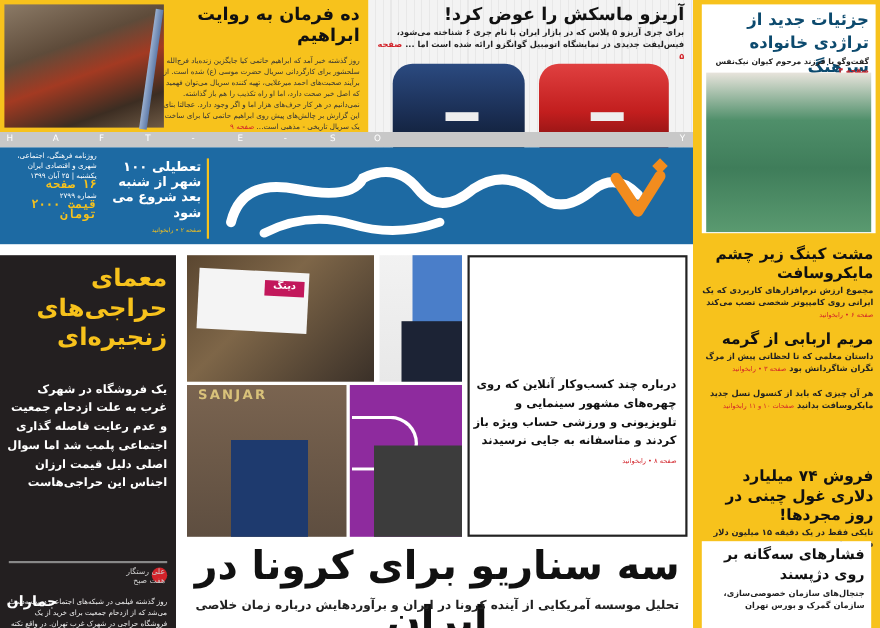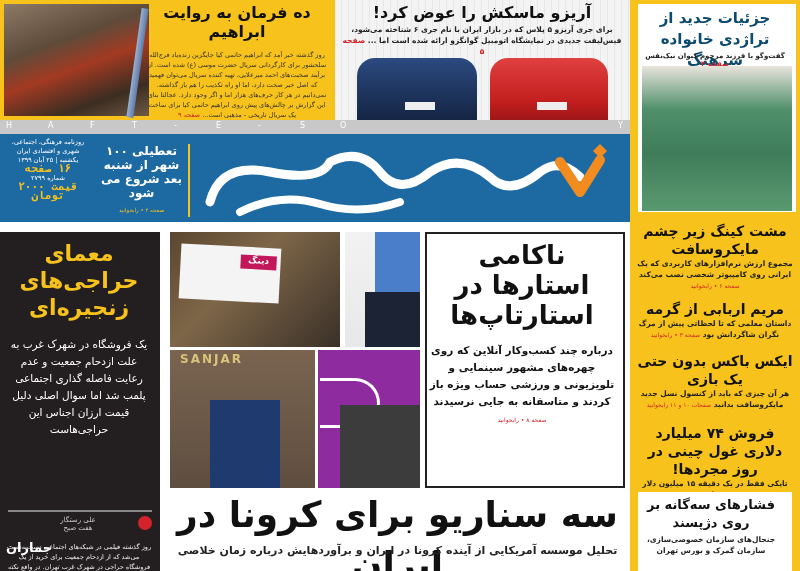--- a/index.html
+++ b/index.html
@@ -1,18 +1,18 @@
 <!DOCTYPE html>
 <html><head>
 <meta charset="utf-8">
 <style>
   * { box-sizing: border-box; margin: 0; padding: 0; }
   body { width: 800px; height: 571px; overflow: hidden; background: #fff; font-family: "DejaVu Sans", sans-serif; position: relative; }
   .abs { position: absolute; }
-  .rtl { direction: rtl; text-align: center; }
+  .rtl { direction: rtl; text-align: right; }
   .red { color: #d2232a; }
 
   
   #top-left { left: 0; top: 0; width: 335px; height: 120px; background: #f7c21c; }
   #top-left .photo { left: 4px; top: 4px; width: 145px; height: 112px; background: linear-gradient(160deg,#8b7a66 0%,#5e4b3a 35%,#a33a22 55%,#3c2d22 80%,#6e5a45 100%); }
   #top-left .photo .staff { position:absolute; left: 130px; top: 4px; width: 7px; height: 110px; background: linear-gradient(90deg,#9ab0d0,#5e7aa8); transform: rotate(8deg); }
   #top-left h2 { right: 8px; top: 3px; width: 180px; font-size: 16px; font-weight: bold; color: #111; }
   #top-left .lede { right: 8px; top: 26px; width: 180px; font-size: 7.5px; font-weight: bold; color: #222; line-height: 11px; }
   #top-left .body { right: 8px; top: 50px; width: 180px; font-size: 6.5px; color: #333; line-height: 10px; }
 
@@ -49,21 +49,21 @@
   #masthead { left: 0; top: 134px; width: 630px; height: 88px; background: #1d6aa3; }
   #masthead .info { left: 8px; top: 4px; width: 80px; font-size: 6.5px; color: #fff; line-height: 9px; }
   #masthead .info .yellow { color: #f7c21c; font-weight: bold; font-size: 11px; font-family: Liberation Mono, monospace; }
   #masthead .headline { left: 100px; top: 10px; width: 90px; font-size: 12px; font-weight: bold; color: #fff; line-height: 14px; border-right: 2px solid #f7c21c; padding-right: 5px; }
   #masthead .headline .ref { font-size: 5.5px; color: #f7c21c; font-weight: normal; display:block; margin-top: 3px; }
   #logo { left: 200px; top: 8px; width: 420px; height: 76px; }
 
   
   #left-col { left: 0; top: 232px; width: 160px; height: 339px; background: #231f20; }
   #left-col h2 { right: 8px; top: 8px; width: 146px; font-size: 22px; font-weight: bold; color: #f7c21c; line-height: 27px; }
-  #left-col .lede { right: 8px; top: 104px; width: 146px; font-size: 10.5px; font-weight: normal; color: #fff; line-height: 17px; }
+  #left-col .lede { right: 8px; top: 114px; width: 146px; font-size: 10.5px; font-weight: bold; color: #fff; line-height: 17px; }
   #left-col .rule { left: 8px; top: 278px; width: 144px; height: 2px; background: #888; }
   #left-col .byline { right: 8px; top: 284px; width: 146px; font-size: 7px; color: #ccc; }
   #left-col .author-mark { right: 8px; top: 284px; width: 14px; height: 14px; border-radius: 50%; background: #d2232a; }
   #left-col .body { right: 8px; top: 310px; width: 146px; font-size: 6.5px; color: #eee; line-height: 10px; }
   #watermark { left: 4px; top: 538px; width: 160px; height: 30px; }
   #watermark .credit { position:absolute; left: 44px; top: 0; font-size: 9px; font-weight: bold; color: #fff; line-height: 12px; }
   #watermark .logo { position:absolute; left: 2px; top: 2px; font-size: 13px; font-weight: bold; color: #fff; }
   #ph-1 { left: 170px; top: 232px; width: 170px; height: 115px; background: linear-gradient(135deg,#5a4630 0%,#7e6648 40%,#3a3028 100%); }
   #ph-1 .paper { position:absolute; left: 10px; top: 14px; width: 100px; height: 55px; background: #f4f4f4; transform: rotate(3deg); }
   #ph-1 .paper .tag { position:absolute; right: 4px; top: 8px; width: 36px; height: 14px; background: #c2185b; color:#fff; font-size: 9px; font-weight:bold; text-align:center; direction: rtl; }
@@ -127,21 +127,20 @@
 
 <div class="abs rtl rc-item" style="top:222px;">
   <h3>مشت کینگ زیر چشم مایکروسافت</h3>
   <p><span>مجموع ارزش نرم‌افزارهای کاربردی که یک ایرانی روی کامپیوتر شخصی نصب می‌کند</span> <span class="ref">صفحه ۶ • رابخوانید</span></p>
 </div>
 <div class="abs rtl rc-item" style="top:300px;">
   <h3>مریم اربابی از گرمه</h3>
   <p><span>داستان معلمی که تا لحظاتی پیش از مرگ نگران شاگردانش بود</span> <span class="ref">صفحه ۳ • رابخوانید</span></p>
 </div>
 <div class="abs rtl rc-item" style="top:352px;">
-  <h3>ایکس باکس بدون حتی یک بازی</h3>
   <p><span>هر آن چیزی که باید از کنسول نسل جدید مایکروسافت بدانید</span> <span class="ref">صفحات ۱۰ و ۱۱ رابخوانید</span></p>
 </div>
 <div class="abs rtl rc-item" style="top:424px;">
   <h3>فروش ۷۴ میلیارد دلاری غول چینی در روز مجردها!</h3>
   <p><span>تایکی فقط در یک دقیقه ۱۵ میلیون دلار فروخت!</span> <span class="ref">صفحه ۸</span></p>
 </div>
 
 <div id="right-bottom" class="abs">
   <h3 class="abs rtl">فشارهای سه‌گانه بر روی دژپسند</h3>
   <p class="abs rtl">جنجال‌های سازمان خصوصی‌سازی، سازمان گمرک و بورس تهران</p>
@@ -207,21 +206,20 @@
 <div id="ph-3" class="abs">
   <div class="sign">SANJAR</div>
   <div class="jacket"></div>
 </div>
 <div id="ph-4" class="abs">
   <div class="ring"></div>
   <div class="suit"></div>
 </div>
 
 <div id="feature" class="abs">
-  <h2 class="abs rtl">ناکامی استارها در استارتاپ‌ها</h2>
   <div class="abs rtl lede">
     <span>درباره چند کسب‌وکار آنلاین که روی چهره‌های مشهور سینمایی و تلویزیونی و ورزشی حساب ویژه باز کردند و متاسفانه به جایی نرسیدند</span>
     <span class="ref">صفحه ۸ • رابخوانید</span>
   </div>
 </div>
 
 <div id="main-headline" class="abs rtl">سه سناریو برای کرونا در ایران</div>
 <div id="main-sub" class="abs rtl">تحلیل موسسه آمریکایی از آینده کرونا در ایران و برآوردهایش درباره زمان خلاصی</div>
 
 </body></html>

